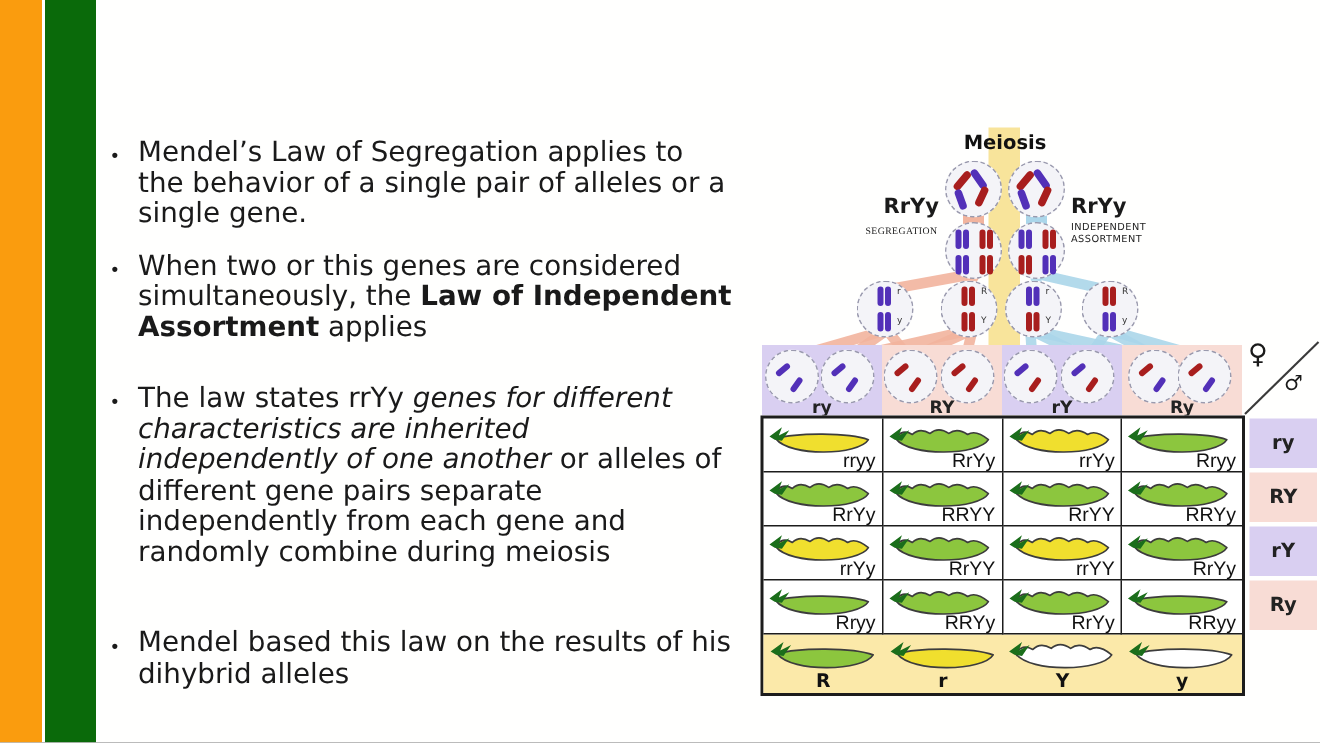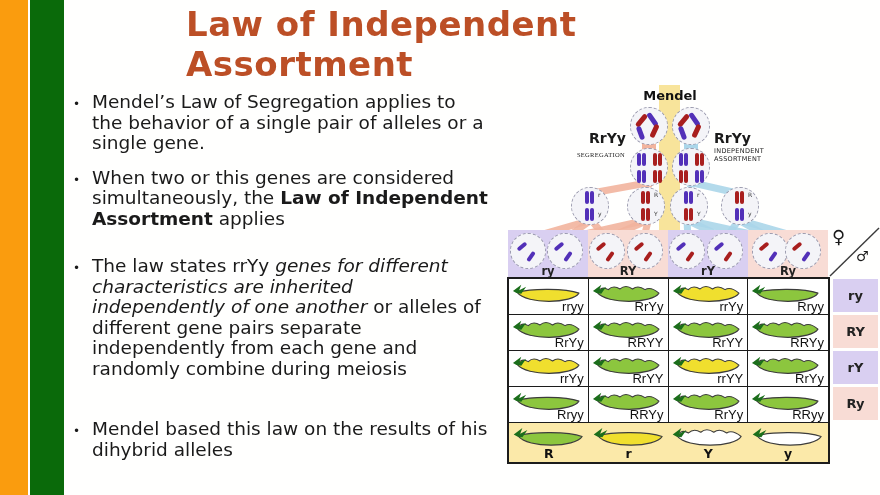--- a/index.html
+++ b/index.html
@@ -50,24 +50,20 @@
   .row-header{position:absolute;left:833px;width:45px;height:33px;display:flex;
               align-items:center;justify-content:center;font-size:13px;font-weight:700;color:#222;}
 </style>
 </head>
 <body>
 
 <div class="slide" style="--salmon: #F2B49E; --lblue: #ABD6EA; --band: #F8E49B; --legendbg: #FBE9A9;">
   <div id="bar-orange" class="bar" style="background: rgb(250, 156, 14);"></div>
   <div id="bar-green" class="bar" style="background: rgb(10, 106, 10);"></div>
 
-  <div class="title" style="color: rgb(188, 79, 38);">
-    <span style="display:block">Law of Independent</span>
-    <span style="display:block">Assortment</span>
-  </div>
 
   <div class="bullets" id="bullets">
       <div class="bullet" style="margin-bottom: 14px;">
         <span class="dot">•</span>
         <span class="txt"><span class="">Mendel’s Law of Segregation applies to the behavior of a single pair of alleles or a single gene.</span></span>
       </div>
       <div class="bullet" style="margin-bottom: 27px;">
         <span class="dot">•</span>
         <span class="txt"><span class="">When two or this genes are considered simultaneously, the </span><span class="b ">Law of Independent Assortment</span><span class=""> applies</span></span>
       </div>
@@ -114,21 +110,21 @@
         <path d="M7,15 C27,9 77,9 96,16 C87,31 21,33 7,15 Z" stroke="#3c3c3c" stroke-width="1.6" stroke-linejoin="round"></path>
         <path d="M1,13 L13,4 L10,12 L20,7 L13,17 L6,16 Z" fill="#1B6E1B" stroke="none"></path>
       </g>
       <g id="pod-bumpy">
         <path d="M7,15 Q13,5 23,11 Q30,4 40,10 Q48,3 58,10 Q66,4 76,11 Q84,6 96,16 C87,31 21,33 7,15 Z" stroke="#3c3c3c" stroke-width="1.6" stroke-linejoin="round"></path>
         <path d="M1,13 L13,4 L10,12 L20,7 L13,17 L6,16 Z" fill="#1B6E1B" stroke="none"></path>
       </g>
     </defs>
   </svg>
 
-  <div class="diag-label" id="meiosis-label">Mendel</div>
+  <div class="diag-label" id="meiosis-label">Meiosis</div>
   <div class="diag-label" id="parent-left">RrYy</div>
   <div class="diag-label" id="parent-right">RrYy</div>
   <div class="diag-label" id="seg-label">SEGREGATION</div>
   <div class="diag-label" id="ind-label">INDEPENDENT
 ASSORTMENT</div>
   <div class="diag-label" id="female-symbol">♀</div>
   <div class="diag-label" id="male-symbol">♂</div>
 
   <div id="cells-layer">
       <div class="cell-circle" style="left: 630px; top: 107px; width: 38px; height: 38px;">

